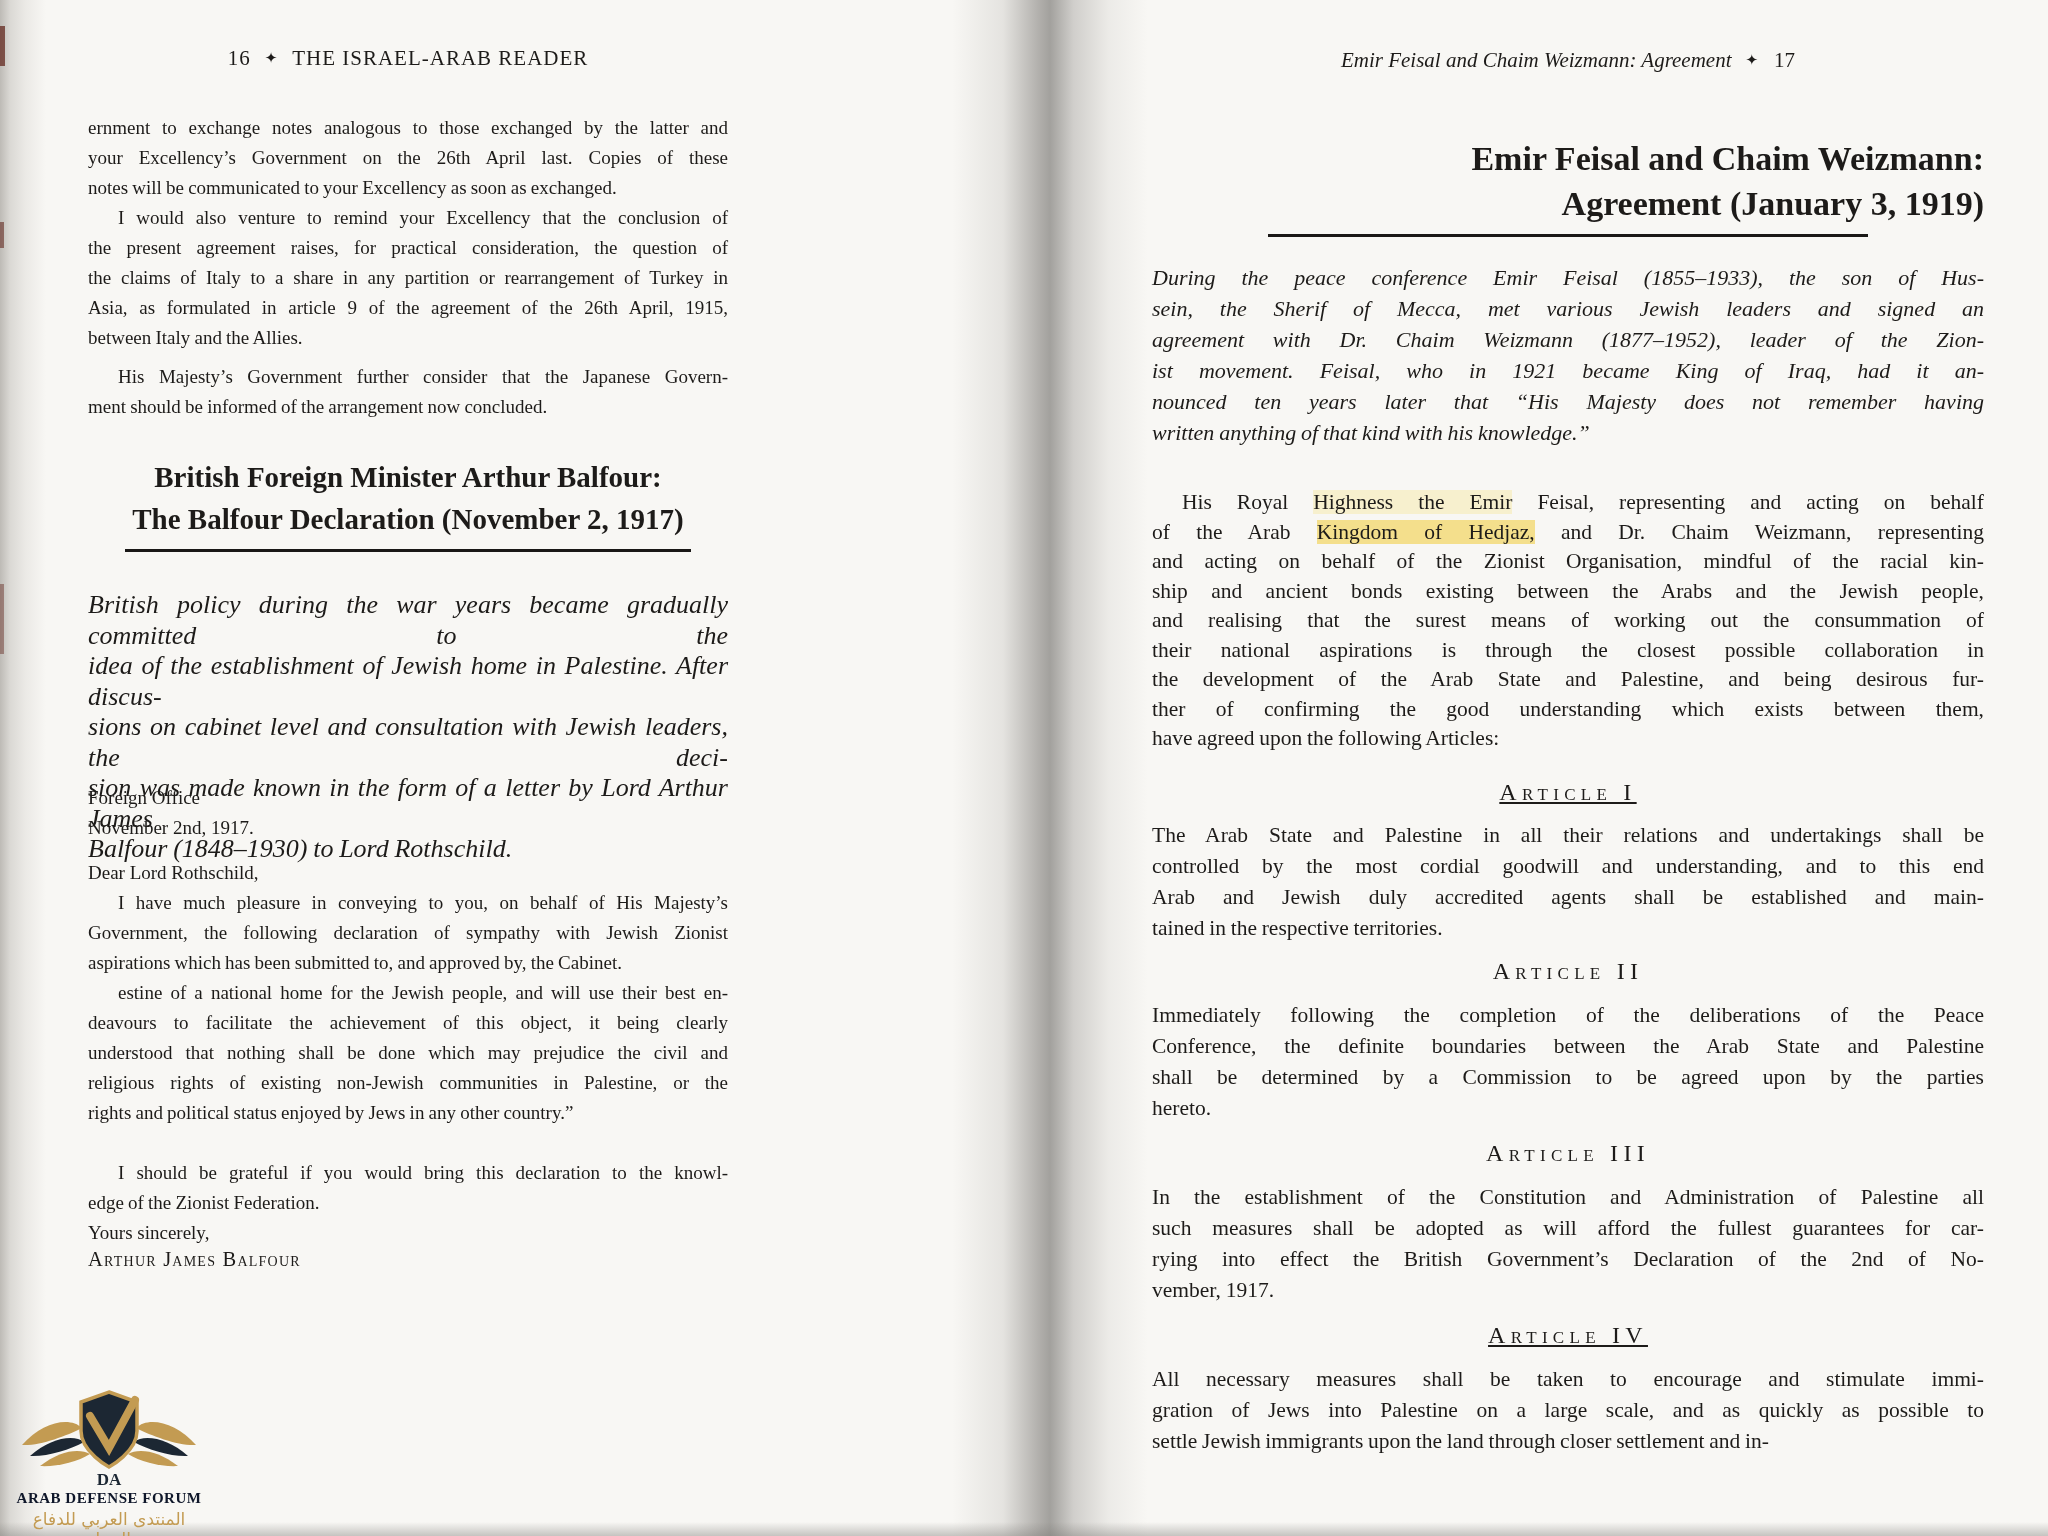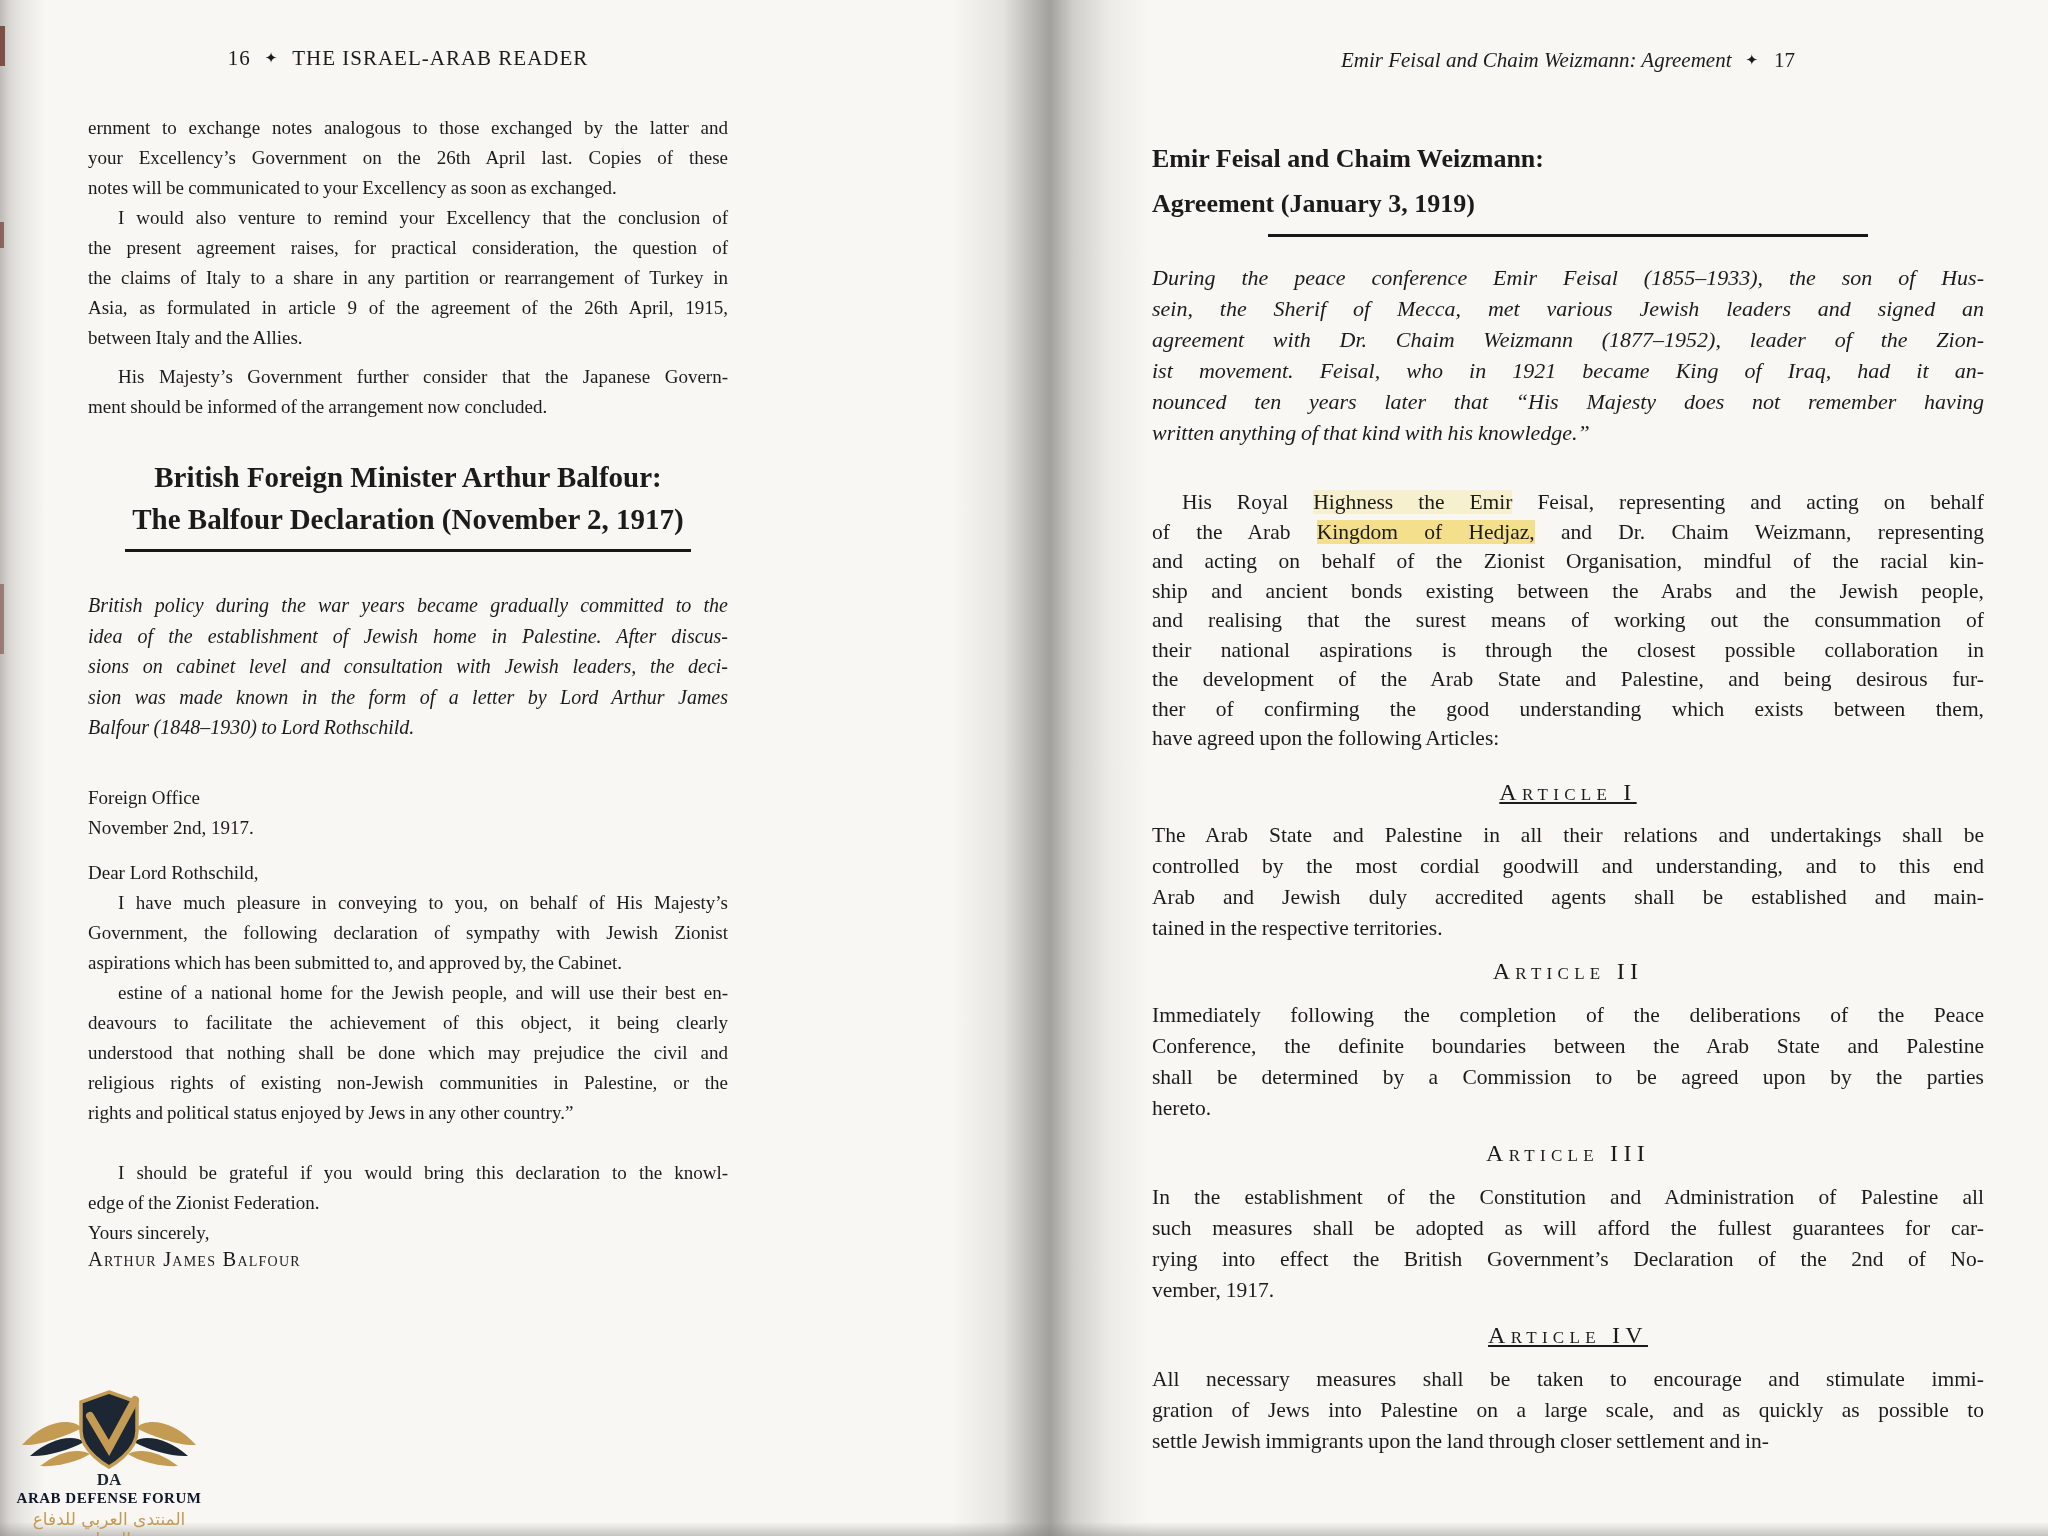--- a/index.html
+++ b/index.html
@@ -35,35 +35,35 @@
   
   .lp{position:absolute;left:88px;width:640px;}
   .lp-header{top:46px;text-align:center;font-size:21px;letter-spacing:1px;}
   .lp-header .sep{padding:0 14px;font-size:15px;vertical-align:2px;}
   .lp-body{font-size:19px;line-height:30px;}
   .lp-para1{top:113px;}
   .lp-para2{top:203px;}
   .lp-para3{top:362px;}
   .lp-heading{top:456px;text-align:center;font-weight:bold;font-size:29px;line-height:42px;}
   .lp-rule{height:3px;background:#1a1816;width:566px;margin:9px auto 0;}
-  .lp-intro{top:590px;font-style:italic;font-size:20px;line-height:30.5px;}
+  .lp-intro{top:590px;font-style:italic;font-size:26px;line-height:30.5px;}
   .lp-address{top:783px;}
   .lp-salutation{top:858px;}
   .lp-body1{top:888px;}
   .lp-body2{top:978px;}
   .lp-body3{top:1158px;}
   .lp-closing{top:1218px;}
   .lp-signature{top:1248px;font-variant:small-caps;letter-spacing:0.06em;font-size:20.5px;}
 
   
   .rp{position:absolute;left:1152px;width:832px;}
   .rp-header{top:48px;text-align:center;font-size:21px;font-style:italic;}
   .rp-header .sep{padding:0 14px;font-size:15px;font-style:normal;vertical-align:2px;}
   .rp-header .pagenum{font-style:normal;padding-left:2px;}
-  .rp-title{top:136px;text-align:left;font-weight:bold;font-size:26px;line-height:45px;}
+  .rp-title{top:136px;text-align:right;font-weight:bold;font-size:34px;line-height:45px;}
   .rp-rule{height:3px;background:#1a1816;width:600px;margin:8px auto 0;}
   .rp-body{font-size:21.5px;line-height:31px;}
   .rp-intro{top:262px;font-style:italic;font-size:22px;line-height:31px;}
   .rp-preamble{top:488px;line-height:29.5px;}
   .article-heading{text-align:center;font-variant:small-caps;letter-spacing:0.22em;font-size:24px;}
   .rp-art1-h{top:779px;text-decoration:underline;} .rp-art1-b{top:820px;}
   .rp-art2-h{top:958px;} .rp-art2-b{top:1000px;}
   .rp-art3-h{top:1140px;} .rp-art3-b{top:1182px;}
   .rp-art4-h{top:1322px;text-decoration:underline;} .rp-art4-b{top:1364px;}
 

